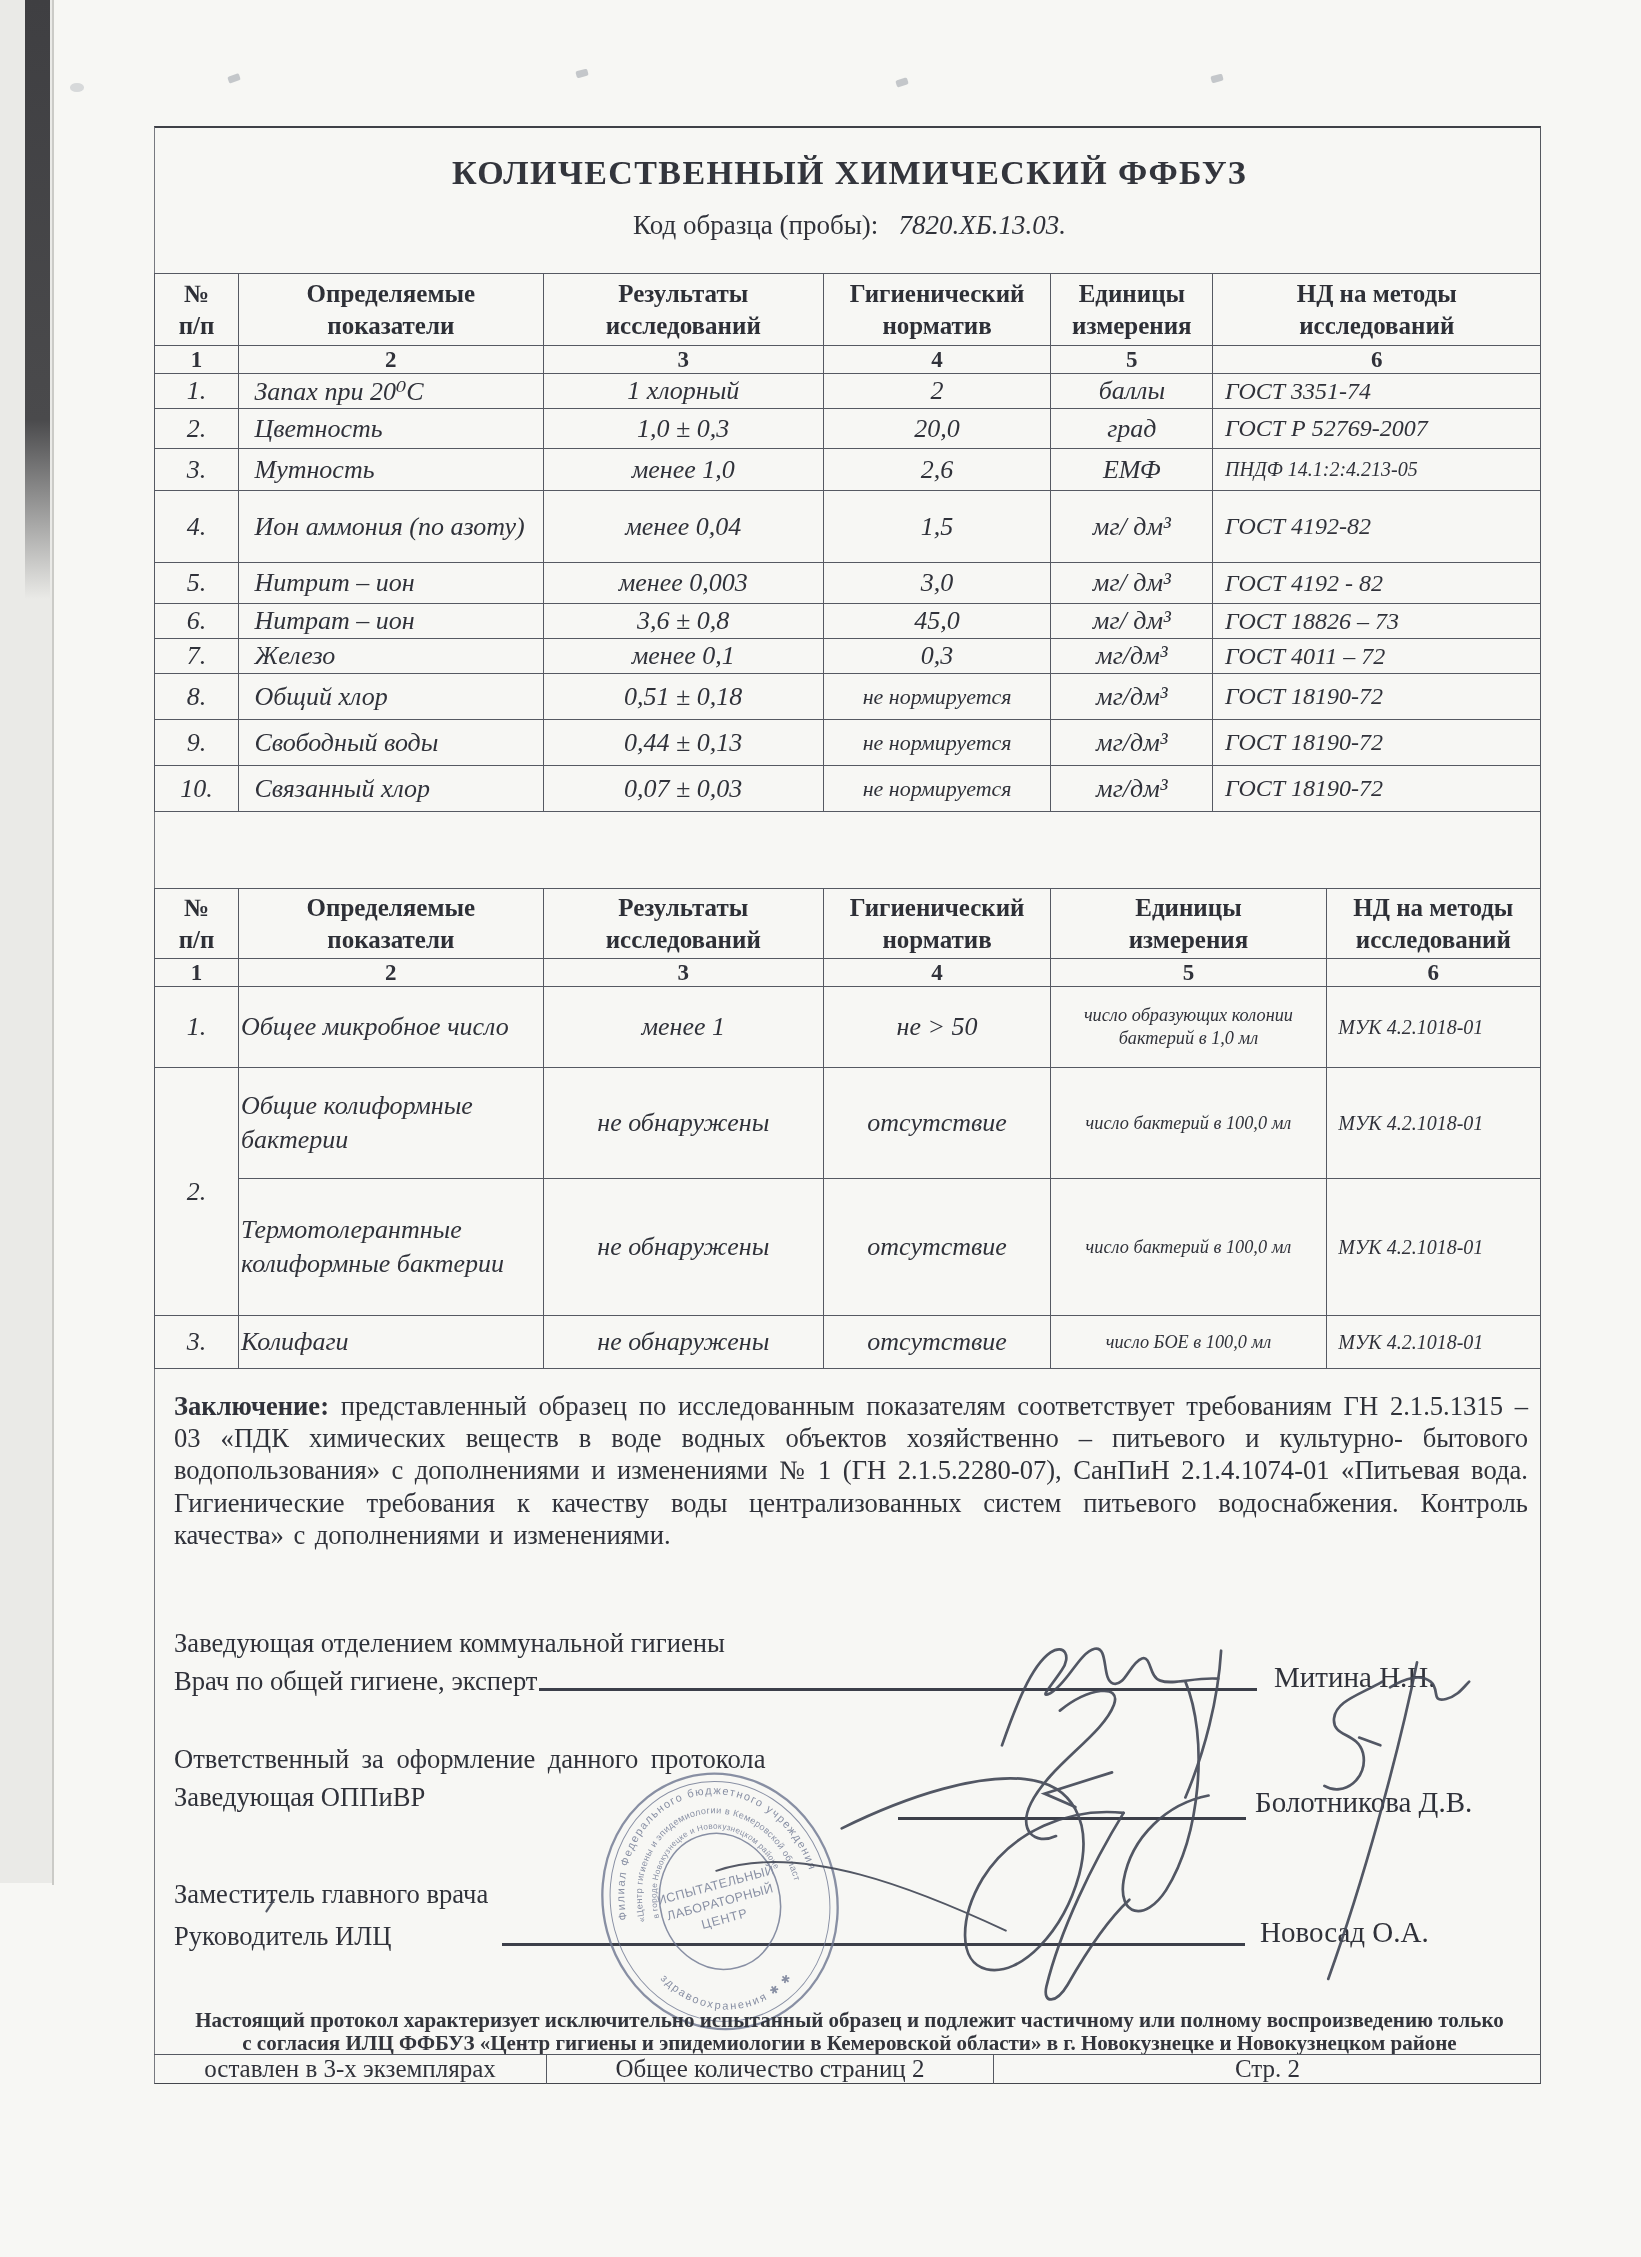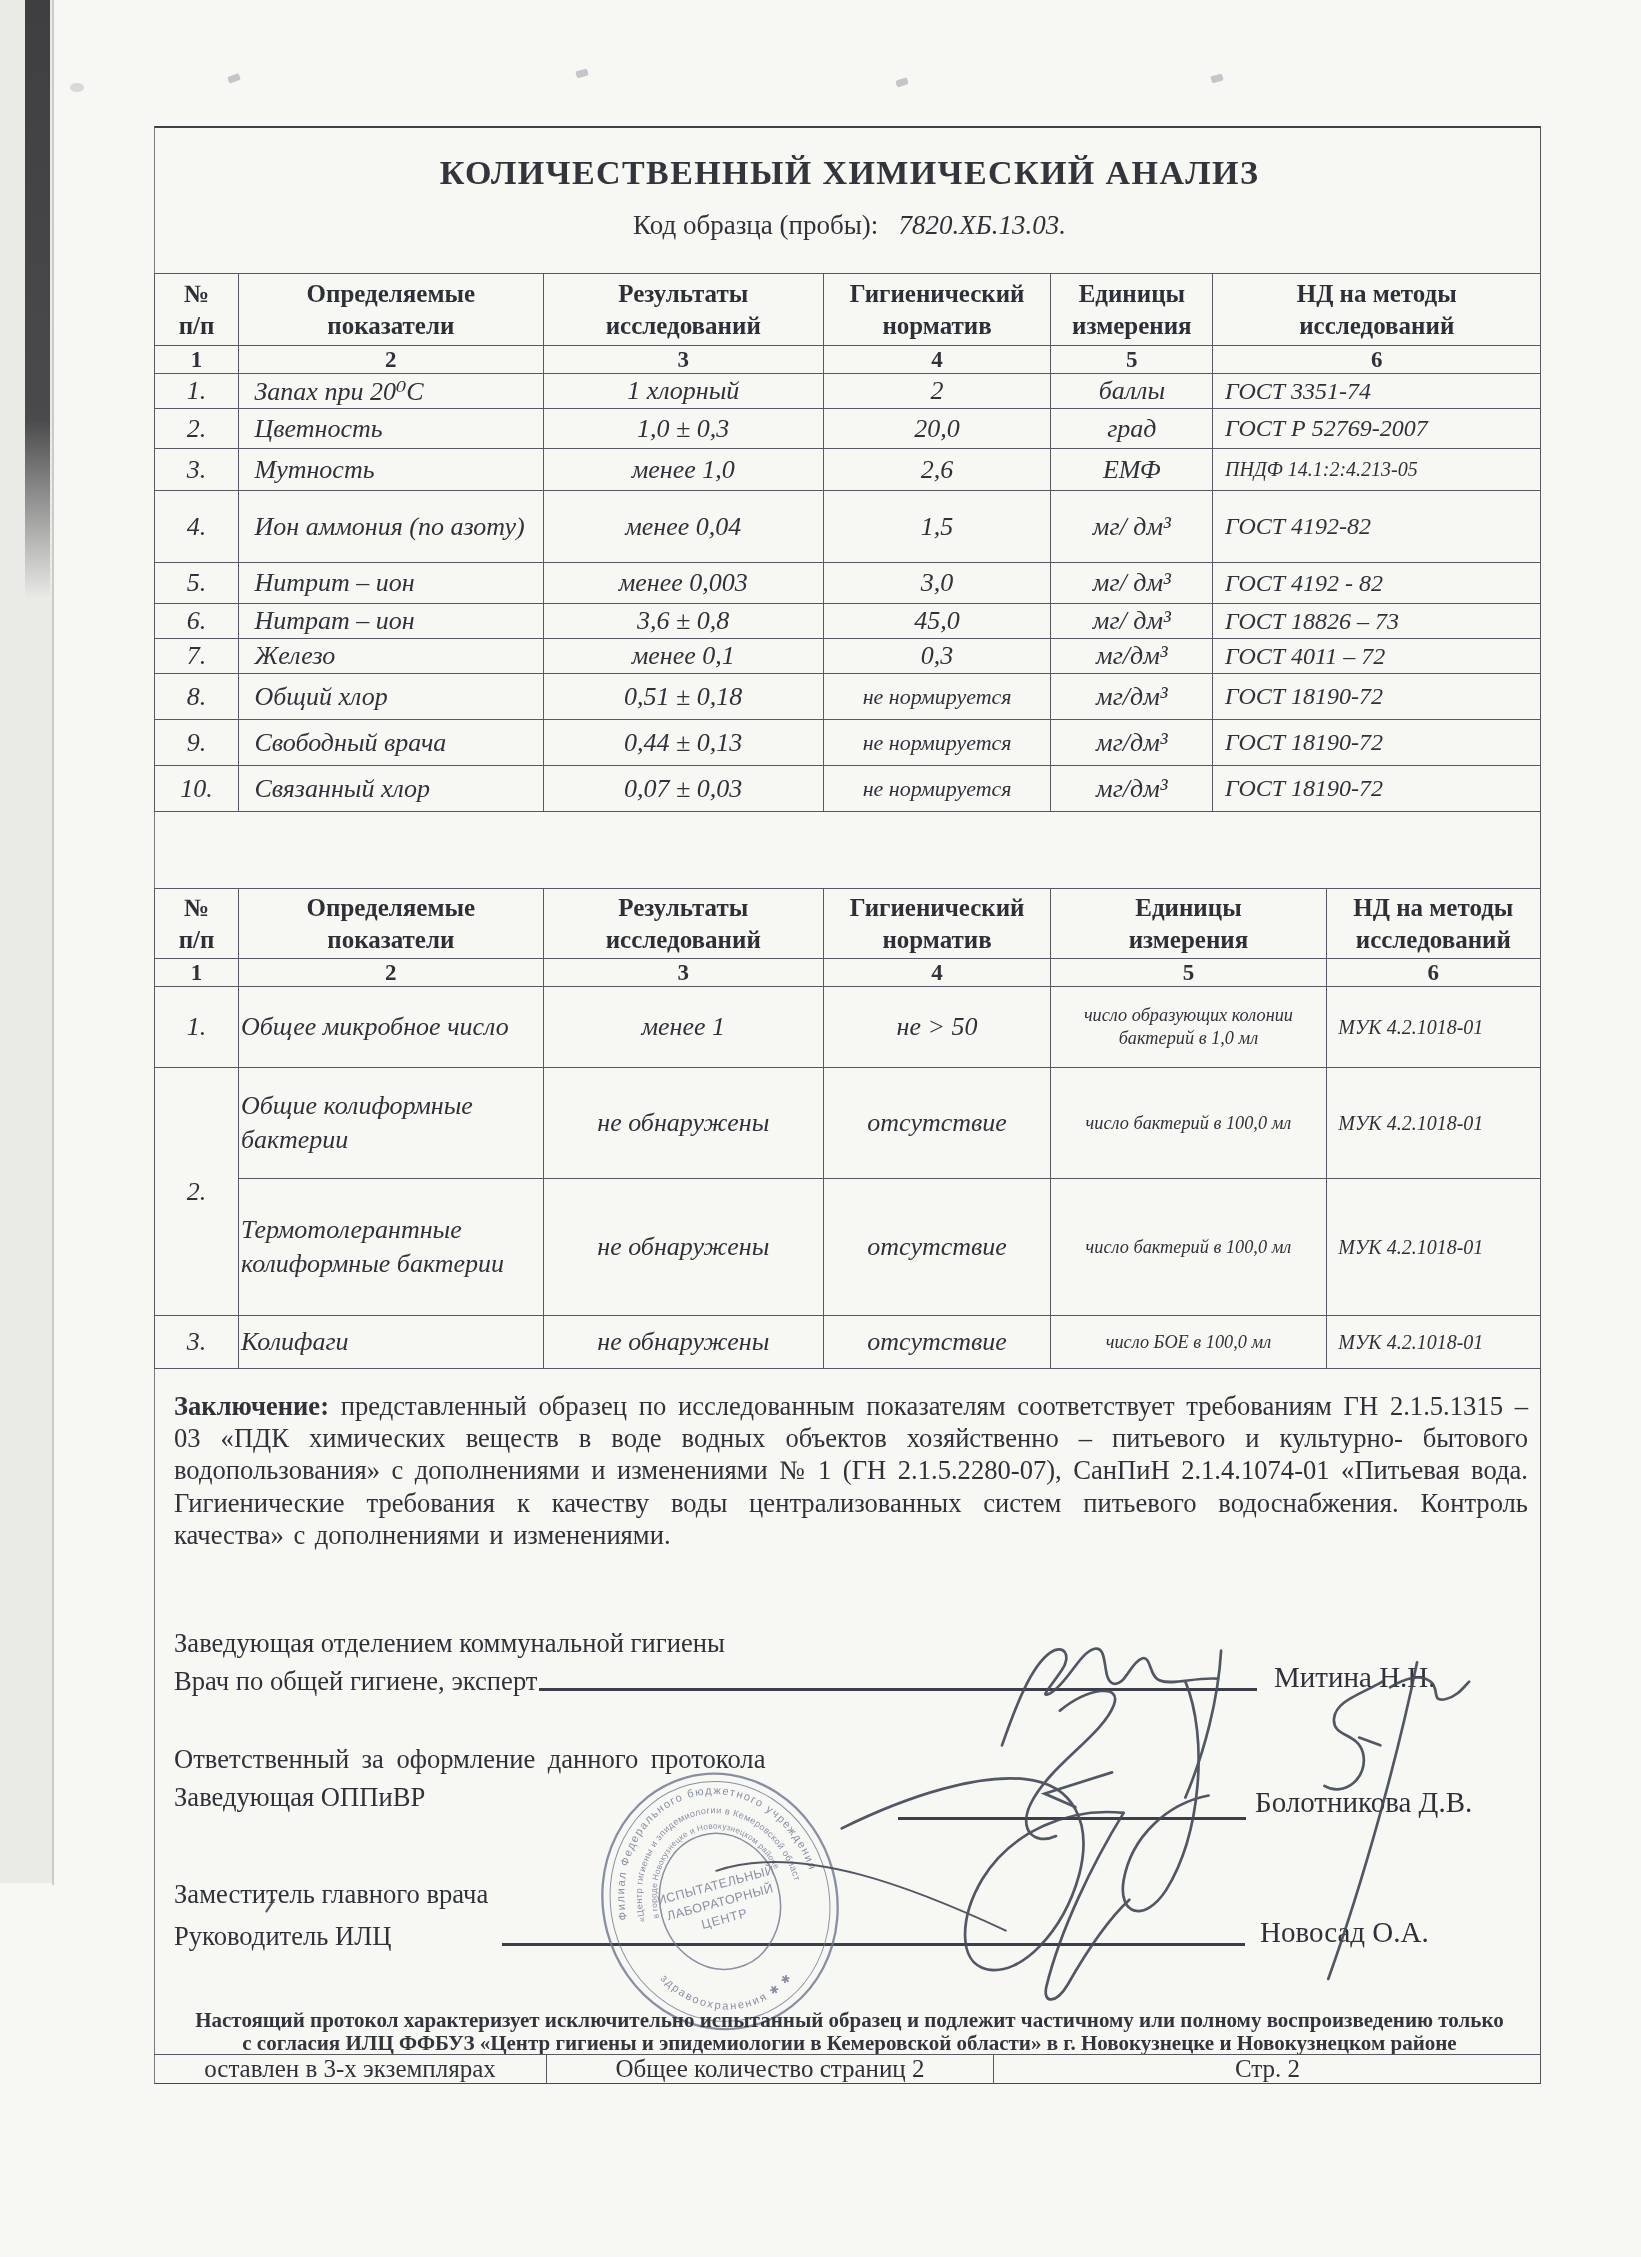--- a/index.html
+++ b/index.html
@@ -63,21 +63,21 @@
   <div id="left-strip-dark"></div>
   <div id="left-line"></div>
   <div class="speck" style="left:70px;top:83px;width:13.5px;height:8.7px;border-radius:50%;opacity:.35;"></div>
   <div class="speck" style="left:228px;top:75px;width:11.6px;height:6.8px;transform:rotate(-20deg);"></div>
   <div class="speck" style="left:576px;top:70px;width:11.6px;height:6.8px;transform:rotate(-15deg);"></div>
   <div class="speck" style="left:896px;top:79px;width:11.6px;height:6.8px;transform:rotate(-18deg);"></div>
   <div class="speck" style="left:1211px;top:75px;width:11.6px;height:6.8px;transform:rotate(-15deg);"></div>
 
   <div id="doc-box"></div>
 
-  <div class="abs" id="title">КОЛИЧЕСТВЕННЫЙ ХИМИЧЕСКИЙ АНАЛИЗ</div>
+  <div class="abs" id="title">КОЛИЧЕСТВЕННЫЙ ХИМИЧЕСКИЙ ФФБУЗ</div>
   <div class="abs" id="subtitle">
     <span>Код образца (пробы):</span>&nbsp;&nbsp;
     <i>7820.ХБ.13.03.</i>
   </div>
 
   <table id="t1">
     <colgroup>
         <col style="width:84px">
         <col style="width:304px">
         <col style="width:280px">
@@ -161,21 +161,21 @@
     <tr style="height:46px">
       <td class="c-num">8.</td>
       <td class="c-name">Общий хлор</td>
       <td class="c-mid">0,51 ± 0,18</td>
       <td class="c-small">не нормируется</td>
       <td class="c-mid">мг/дм³</td>
       <td class="c-nd">ГОСТ 18190-72</td>
     </tr>
     <tr style="height:46px">
       <td class="c-num">9.</td>
-      <td class="c-name">Свободный врача</td>
+      <td class="c-name">Свободный воды</td>
       <td class="c-mid">0,44 ± 0,13</td>
       <td class="c-small">не нормируется</td>
       <td class="c-mid">мг/дм³</td>
       <td class="c-nd">ГОСТ 18190-72</td>
     </tr>
     <tr style="height:46px">
       <td class="c-num">10.</td>
       <td class="c-name">Связанный хлор</td>
       <td class="c-mid">0,07 ± 0,03</td>
       <td class="c-small">не нормируется</td>

